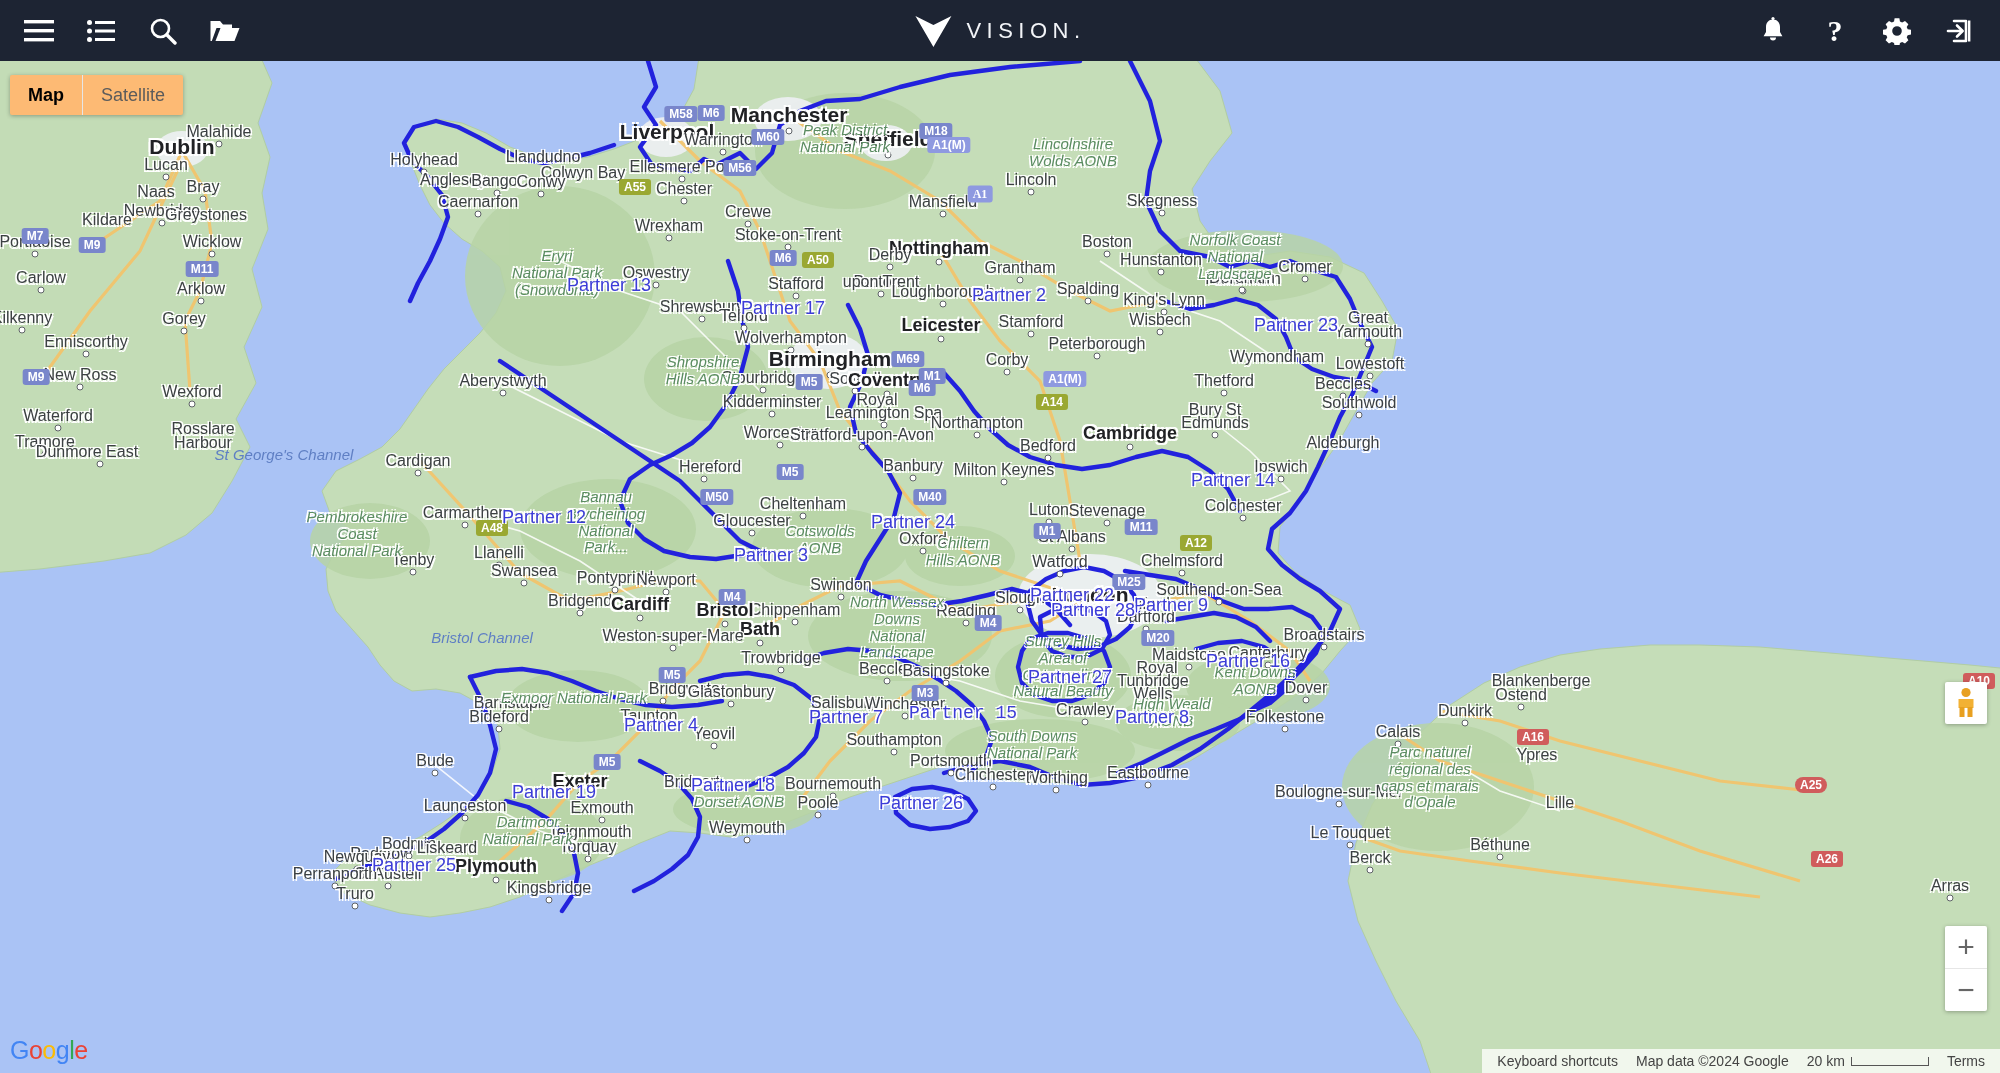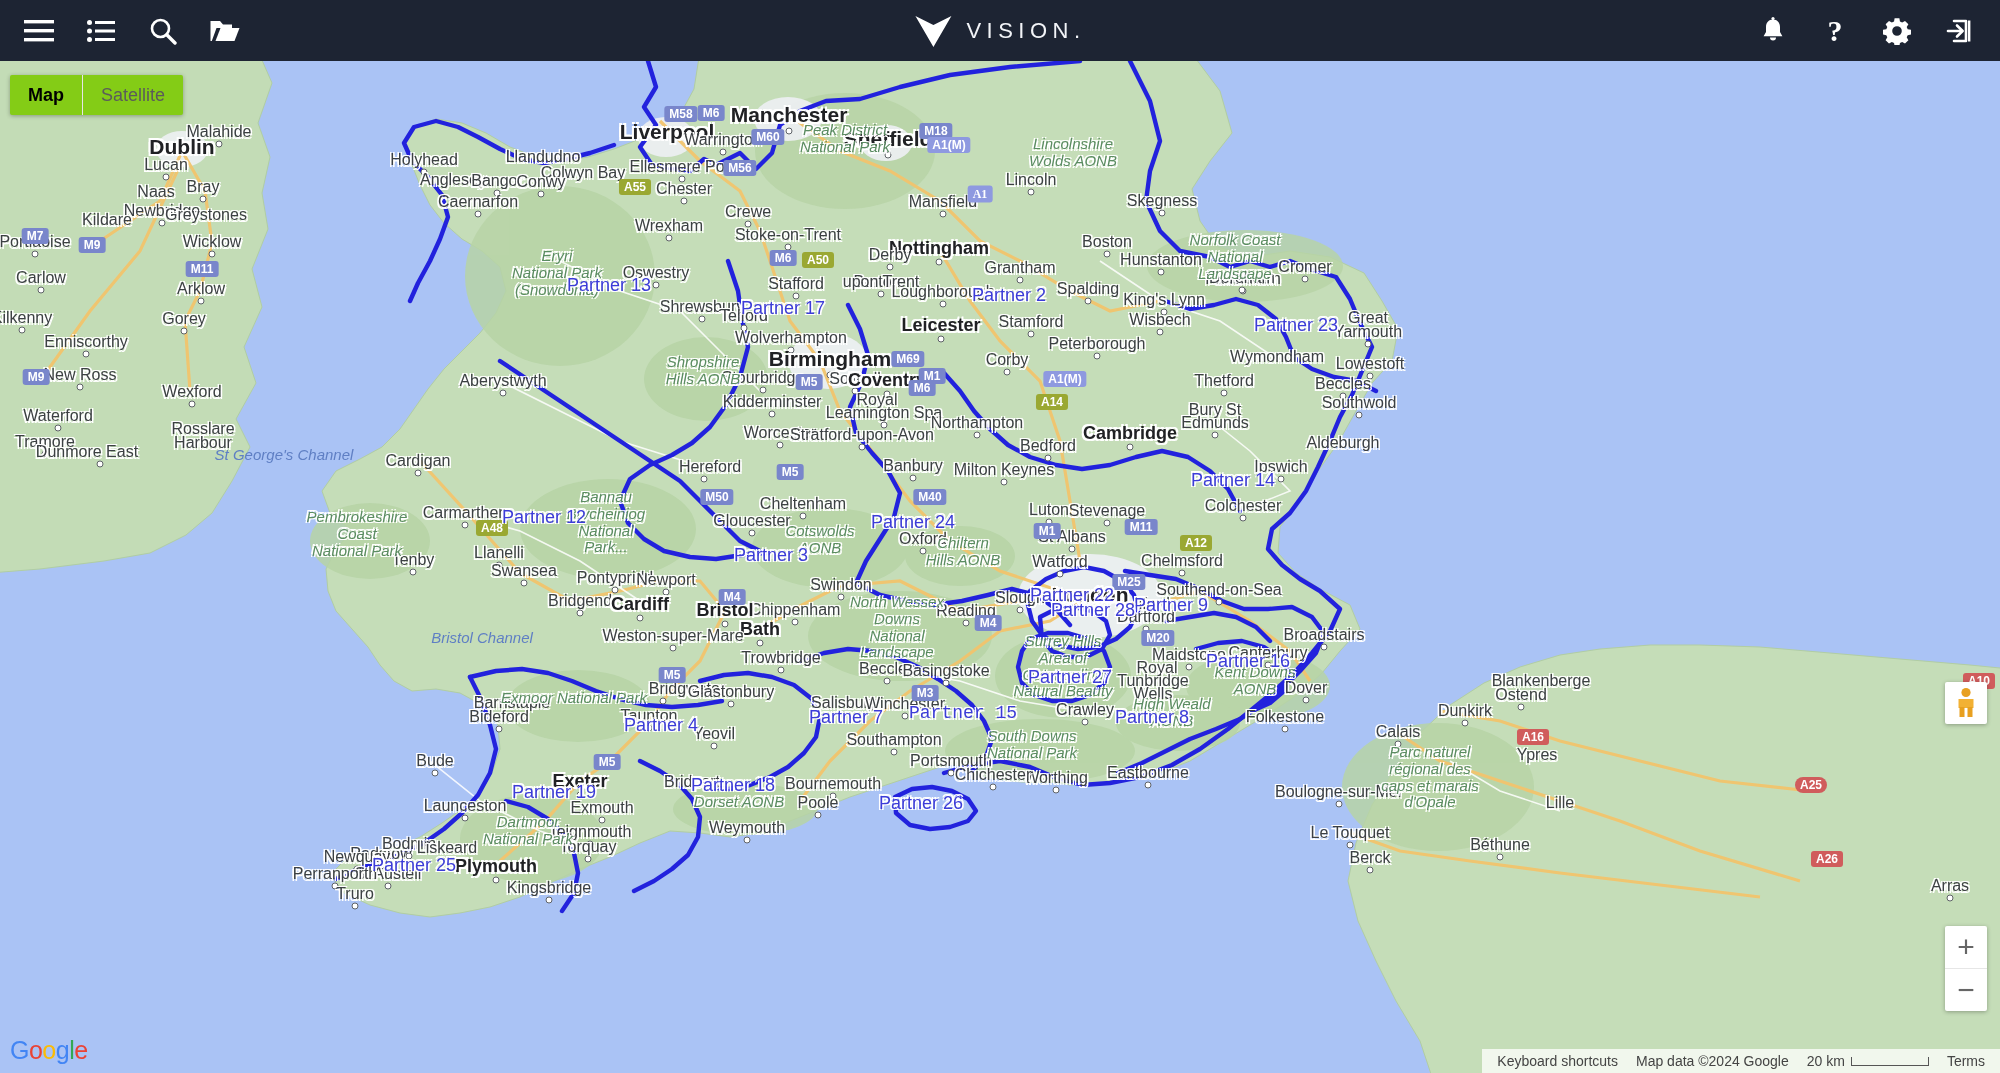--- a/index.html
+++ b/index.html
@@ -41,21 +41,21 @@
     position: absolute; top: 61px; left: 0;
     width: 2000px; height: 1012px;
     background: #aac3f5;
     overflow: hidden;
   }
   #map-svg { position: absolute; top: 0; left: 0; }
 
   
   #maptype {
     position: absolute; top: 14px; left: 10px;
-    display: flex; background: #84cc16;
+    display: flex; background: #fdba74;
     border-radius: 2px;
     box-shadow: 0 1px 4px rgba(0,0,0,.3);
     overflow: hidden; z-index: 40;
     height: 40px;
   }
   #maptype div {
     display: flex; align-items: center; justify-content: center;
     padding: 0 18px; font-size: 18px; cursor: pointer;
     color: #5b5b5b; font-family: "Liberation Sans", sans-serif;
   }

